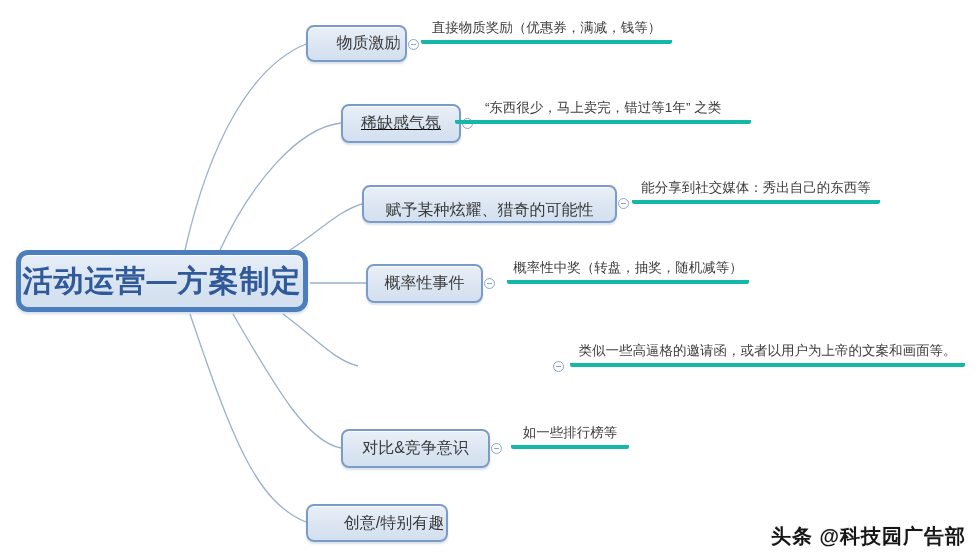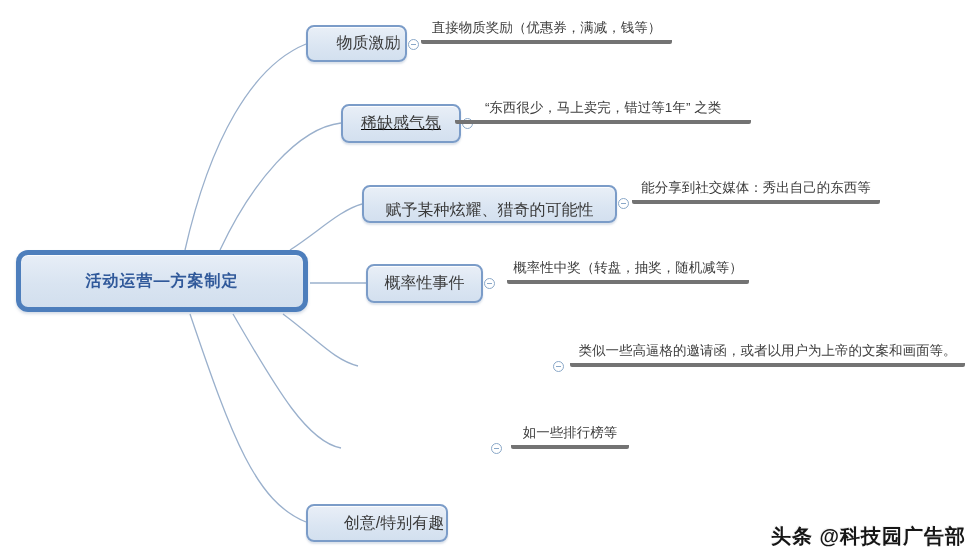--- a/index.html
+++ b/index.html
@@ -9,21 +9,21 @@
 
   svg.links { position:absolute; left:0; top:0; width:980px; height:560px; pointer-events:none; }
 
   .root-node {
     position:absolute; left:16px; top:250px; width:292px; height:62px;
     background:linear-gradient(180deg,#e7eef7 0%,#d9e4f1 55%,#d2dfee 100%);
     border:5px solid #4d7ebc; border-radius:12px;
     display:flex; align-items:center; justify-content:center;
     box-shadow:0 2px 3px rgba(90,120,160,0.25), inset 0 1px 0 rgba(255,255,255,0.7);
   }
-  .root-node span { font-size:16px; font-weight:bold; color:#30599a; letter-spacing:1px; }
+  .root-node span { font-size:30px; font-weight:bold; color:#30599a; letter-spacing:1px; }
 
   .node {
     position:absolute;
     background:linear-gradient(180deg,#e9eff7 0%,#dae5f2 60%,#d3e0ef 100%);
     border:2px solid #7b9cc8; border-radius:8px;
     display:flex; align-items:center; justify-content:center;
     box-shadow:0 2px 2px rgba(110,135,170,0.25), inset 0 1px 0 rgba(255,255,255,0.8);
   }
   .node span { font-size:16px; color:#3a3a3a; white-space:nowrap; }
 
@@ -42,21 +42,21 @@
   }
   .toggle i { display:block; width:5px; height:1px; background:#8aa8c8; }
   .c1 { left:408px; top:39px;  }
   .c2 { left:462px; top:118px; }
   .c3 { left:618px; top:198px; }
   .c4 { left:484px; top:278px; }
   .c5 { left:553px; top:361px; }
   .c6 { left:491px; top:443px; }
 
   .child {
-    position:absolute; border-bottom:4px solid #737373; padding:0 4px 3px 4px;
+    position:absolute; border-bottom:4px solid #14b8a6; padding:0 4px 3px 4px;
     font-size:13.5px; color:#3c3c3c; text-align:center; line-height:18px;
     white-space:nowrap; border-radius:0 0 2px 2px;
   }
   .ch1 { left:421px; top:19px;  width:251px; }
   .ch2 { left:455px; top:99px;  width:296px; }
   .ch3 { left:632px; top:179px; width:248px; }
   .ch4 { left:507px; top:259px; width:242px; }
   .ch5 { left:570px; top:342px; width:395px; }
   .ch6 { left:511px; top:424px; width:118px; }
 
@@ -117,20 +117,23 @@
   <div class="toggle c4">
       <i></i>
     </div>
   <div class="child ch4">概率性中奖（转盘，抽奖，随机减等）</div>
 
   <div class="toggle c5">
       <i></i>
     </div>
   <div class="child ch5">类似一些高逼格的邀请函，或者以用户为上帝的文案和画面等。</div>
 
+  <div class="node n6">
+    <span>对比&amp;竞争意识</span>
+  </div>
   <div class="toggle c6">
       <i></i>
     </div>
   <div class="child ch6">如一些排行榜等</div>
 
   <div class="node n7">
     <span>创意/特别有趣</span>
   </div>
 
   <div class="watermark">头条 @科技园广告部</div>

